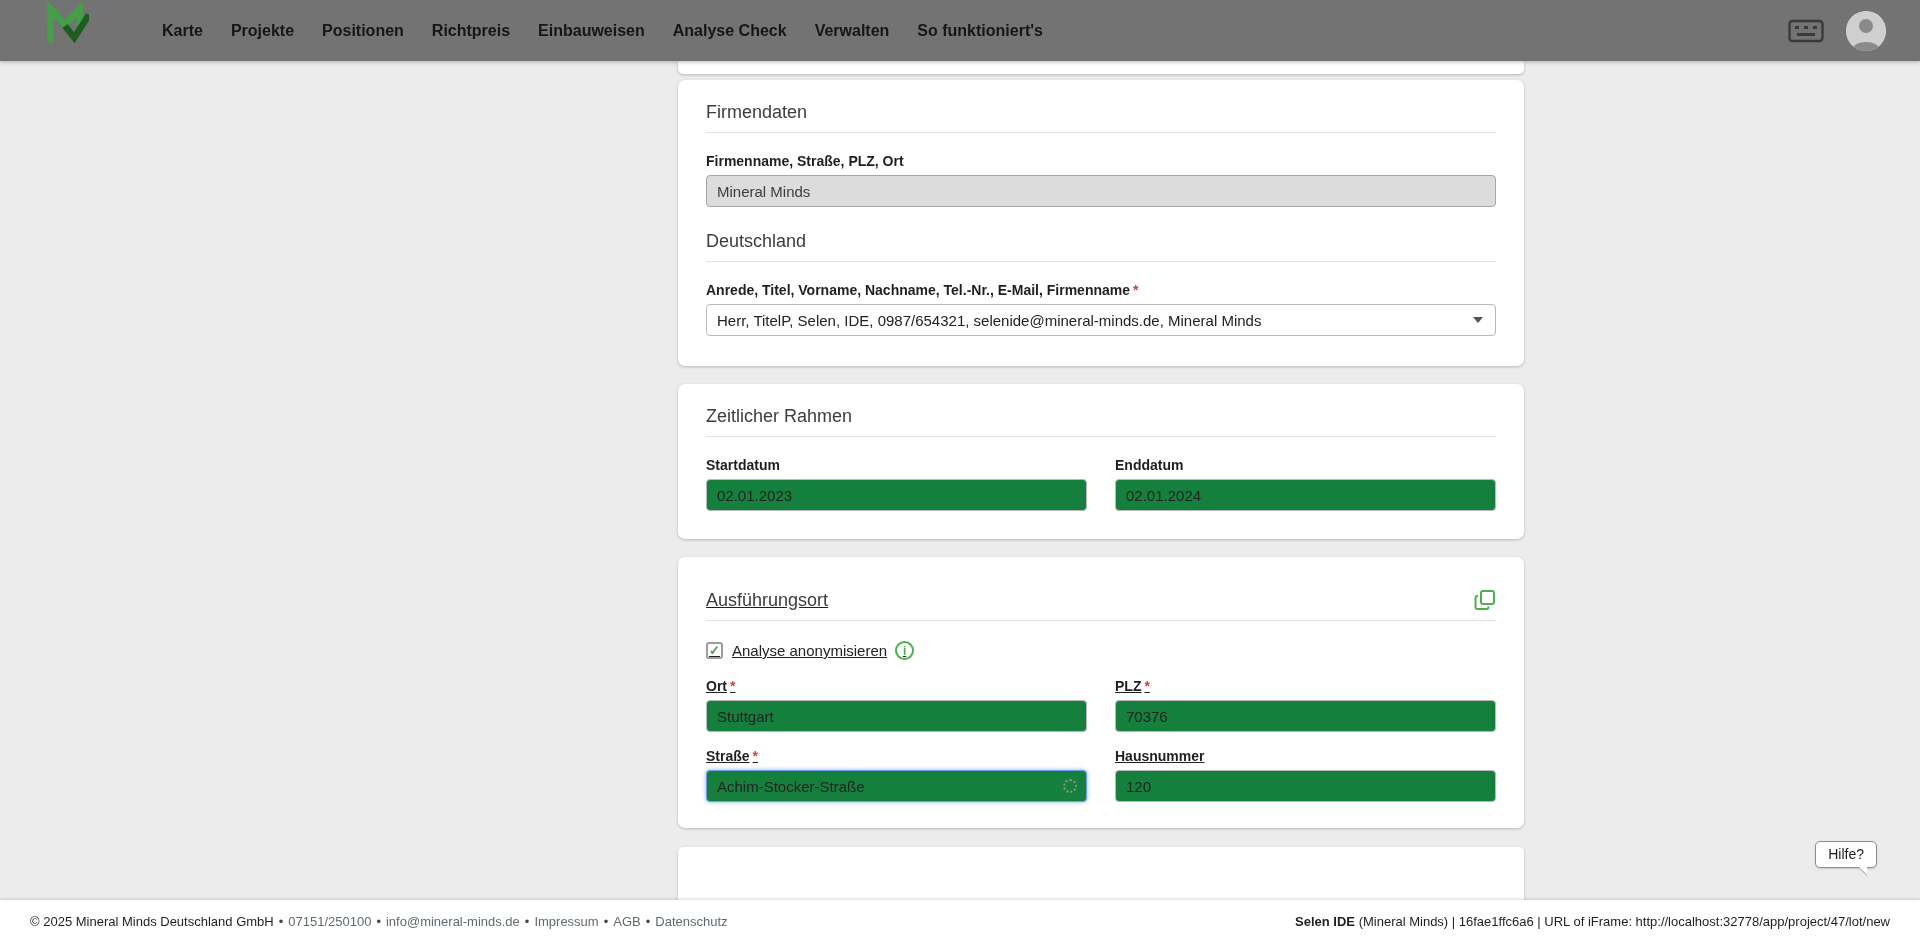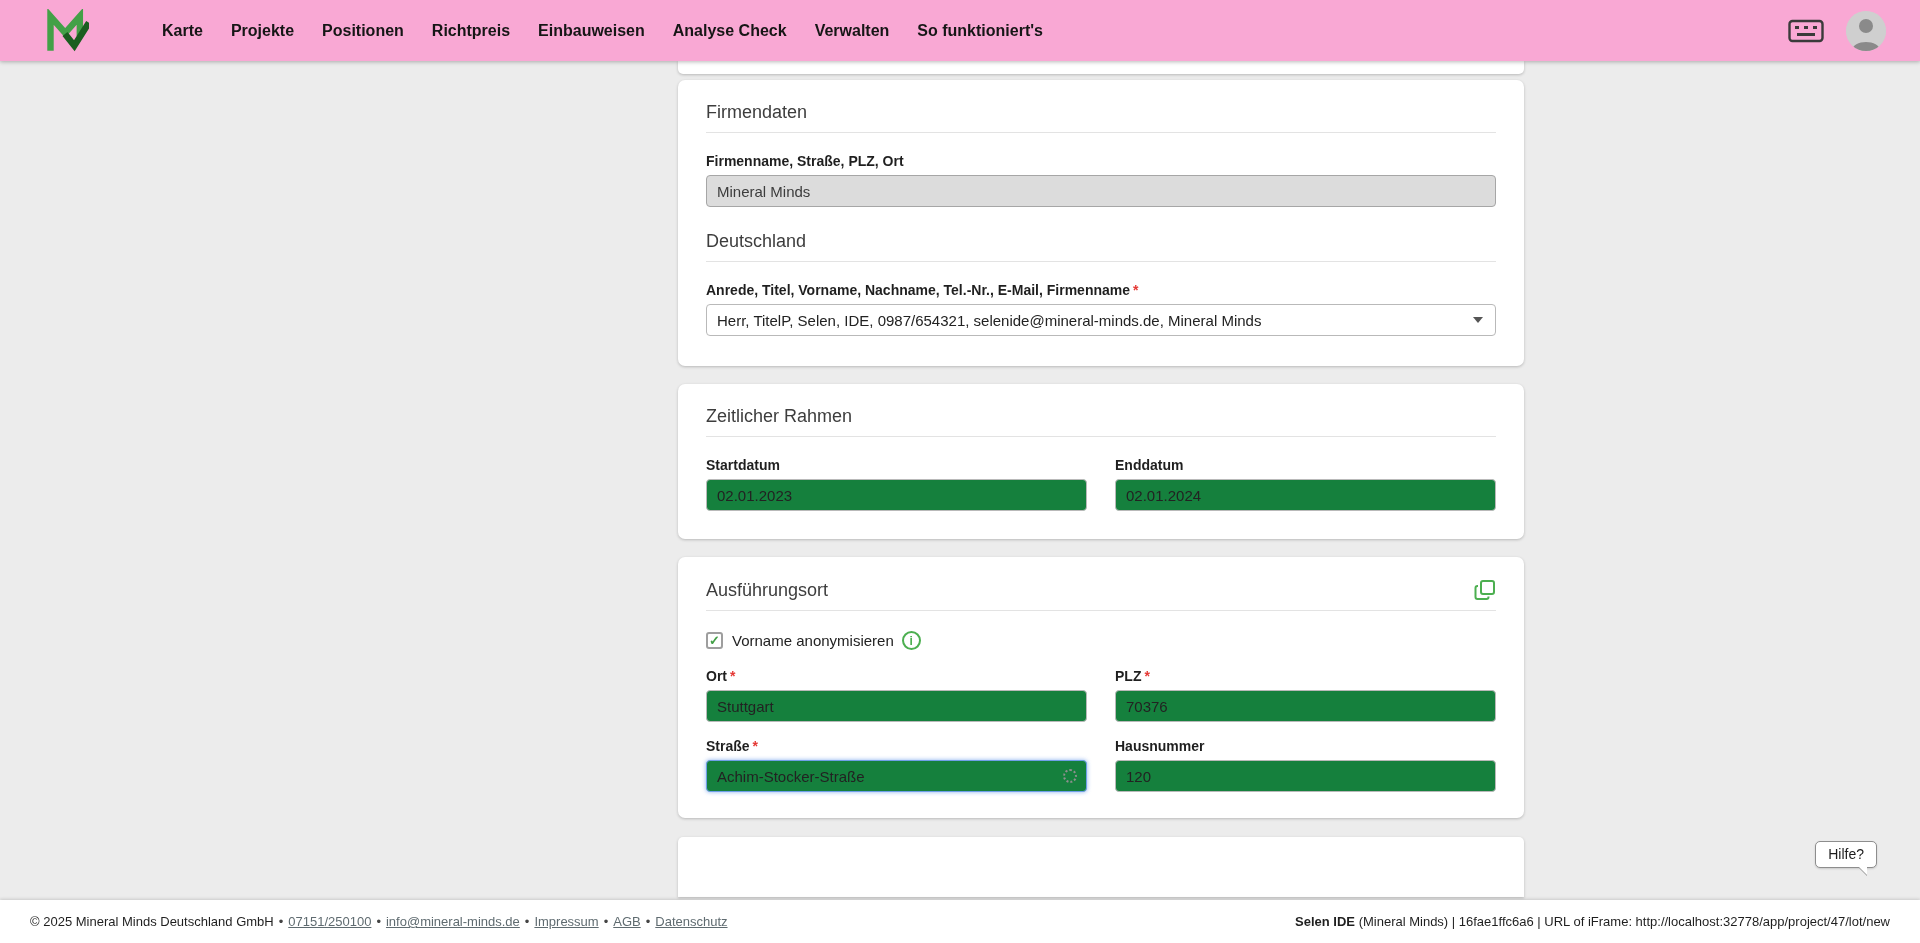--- a/index.html
+++ b/index.html
@@ -6,22 +6,22 @@
   html,body { margin:0; padding:0; }
   body {
     width:1920px; height:943px; position:relative; overflow:hidden;
     font-family:"Liberation Sans", sans-serif;
     background:#ececec; color:#212121;
   }
 
   
   .navbar {
     position:absolute; top:0; left:0; right:0; height:61px;
-    background:#f9a8d4; box-shadow:0 1px 4px rgba(0,0,0,.28);
-    display:flex; align-items:center; z-index:30;
+    background:#737373; box-shadow:0 1px 4px rgba(0,0,0,.28);
+    display:flex; z-index:30;
   }
   .logo { margin-left:44px; width:46px; height:46px; display:flex; align-items:center; justify-content:center; cursor:pointer; }
   .nav-menu { display:flex; align-items:center; margin-left:58px; }
   .nav-item {
     padding:0 14px; font-size:16px; font-weight:700; color:#161616;
     line-height:61px; cursor:pointer; white-space:nowrap;
   }
   .nav-right { margin-left:auto; margin-right:34px; display:flex; align-items:center; gap:22px; }
   .kbd-icon { cursor:pointer; display:flex; }
   .avatar {
@@ -30,21 +30,21 @@
   }
 
   
   .content { position:absolute; top:61px; left:678px; width:846px; z-index:1; }
   .card {
     background:#ffffff; border-radius:7px; box-shadow:0 1px 3px rgba(0,0,0,.22);
   }
   .card-sliver-top { height:13px; border-radius:0 0 5px 5px; }
   .card-main { margin-top:6px; padding:22px 28px 30px; }
   .card-time { margin-top:18px; padding:22px 28px 28px; }
-  .card-place { margin-top:18px; padding:22px 28px 26px; }
+  .card-place { margin-top:18px; padding:32px 28px 26px;text-decoration:underline; }
   .card-sliver-bottom { margin-top:19px; height:60px; border-radius:5px 5px 0 0; }
 
   .section-title { font-size:18px; font-weight:400; color:#3d3d3d; margin:0 0 9px; }
   .rule { border:none; border-top:1px solid #e3e3e3; margin:0 0 20px; }
 
   .field-label { display:block; font-size:14px; font-weight:700; color:#1f1f1f; margin-bottom:6px; }
   .req { color:#e53935; margin-left:3px; }
 
   .text-input {
     width:100%; height:32px; border:1px solid #b9b9b9; border-radius:4px;
@@ -114,21 +114,21 @@
 
   
   .footer {
     position:absolute; bottom:0; left:0; right:0; height:43px; z-index:35;
     background:#ffffff; box-shadow:0 -1px 3px rgba(0,0,0,.15);
     display:flex; align-items:center; justify-content:space-between;
     padding:0 30px; font-size:13px; color:#1f1f1f;
   }
   .footer-left { display:flex; align-items:center; white-space:nowrap; }
   .footer-sep { margin:0 5px; color:#444; }
-  .footer-link { color:#5f6b70; text-decoration:underline; cursor:pointer; }
+  .footer-link { color:#5f6b70; cursor:pointer; }
   .footer-right { white-space:nowrap; }
   .footer-right b { font-weight:700; }
 </style>
 </head>
 <body>
 
 <div class="navbar">
   <div class="logo">
     <svg width="44" height="44" viewBox="0 0 48 48">
       <polyline points="6,42 6,8 22,26 38,8 38,26" fill="none" stroke="#43a047" stroke-width="7" stroke-linecap="square"></polyline>
@@ -210,21 +210,21 @@
         <svg width="22" height="22" viewBox="0 0 22 22">
           <rect x="7" y="2" width="13" height="13" rx="2" fill="none" stroke="#4caf50" stroke-width="2"></rect>
           <path d="M4,7 L3.5,7 A2,2 0 0 0 1.5,9 L1.5,18 A2,2 0 0 0 3.5,20 L12.5,20 A2,2 0 0 0 14.5,18 L14.5,17.5" fill="none" stroke="#4caf50" stroke-width="2"></path>
         </svg>
       </span>
     </div>
     <hr class="rule">
 
     <div class="checkbox-row">
       <span class="checkbox">✓</span>
-      <span class="checkbox-label">Vorname anonymisieren</span>
+      <span class="checkbox-label">Analyse anonymisieren</span>
       <span class="info-icon">i</span>
     </div>
 
     <div class="grid-2">
       <div>
         <label class="field-label">
           <span>Ort</span><span class="req">*</span>
         </label>
         <input class="text-input" type="text" value="Stuttgart" style="">
       </div>

